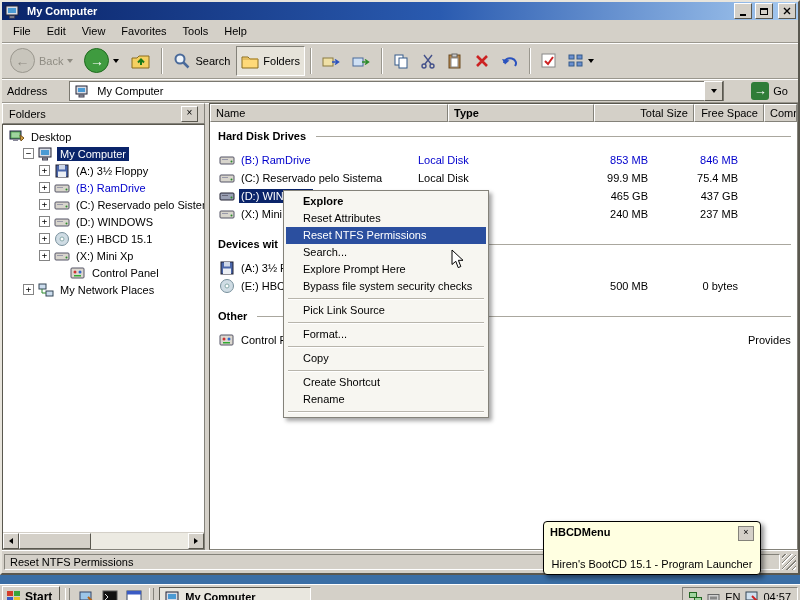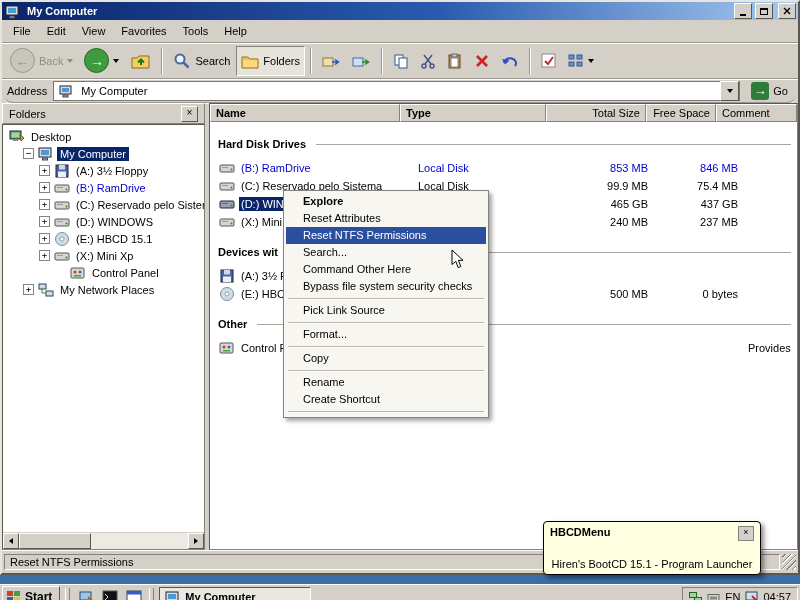--- a/index.html
+++ b/index.html
@@ -31,22 +31,22 @@
   .tsep{width:1px;height:26px;background:#9a978e;border-right:1px solid #fff;margin:0 4px;flex:none;}
   .nav-circle{width:23px;height:23px;border-radius:50%;display:flex;align-items:center;justify-content:center;
               color:#fff;font-size:14px;font-weight:bold;flex:none;line-height:1;}
   .nav-back{background:#c8c5bc;border:1px solid #9a978e;color:#8f8c83;}
   .nav-fwd{background:#3f9b3f;border:1px solid #1f6b1f;}
   .tb-label.disabled{color:#8f8c83;}
   .caret-down{width:0;height:0;border-left:3px solid transparent;border-right:3px solid transparent;
               border-top:4px solid #000;flex:none;}
   .caret-down.dis{border-top-color:#8f8c83;}
 
-  .addressbar{height:23px;flex:none;display:flex;align-items:center;gap:6px;padding:0 5px;
-              border-bottom:1px solid #9a978e;box-shadow:0 1px 0 #fff;border-radius:11px;}
+  .addressbar{height:23px;flex:none;display:flex;align-items:center;gap:22px;padding:0 5px;
+              border-bottom:1px solid #9a978e;box-shadow:0 1px 0 #fff;}
   .addr-combo{flex:1;height:20px;background:#fff;border:1px solid #7a7870;display:flex;
               align-items:center;gap:4px;padding-left:3px;box-sizing:border-box;}
   .addr-drop{margin-left:auto;width:17px;height:18px;background:#d4d0c8;border:1px solid;
              border-color:#fff #5a584f #5a584f #fff;display:flex;align-items:center;justify-content:center;flex:none;}
   .go-btn{display:flex;align-items:center;gap:4px;padding:1px 5px;}
   .go-ic{width:18px;height:18px;background:#2f7d38;border-radius:3px;color:#fff;display:flex;
          align-items:center;justify-content:center;font-weight:bold;font-size:13px;}
 
   
   .content{flex:1;display:flex;min-height:0;position:relative;}
@@ -74,26 +74,26 @@
   .tri-r{width:0;height:0;border-top:3px solid transparent;border-bottom:3px solid transparent;border-left:4px solid #000;}
   .sb-track{flex:1;display:flex;}
   .sb-thumb{width:72px;height:16px;background:#d4d0c8;border:1px solid;border-color:#fff #5a584f #5a584f #fff;box-sizing:border-box;}
   .splitter{width:4px;flex:none;}
 
   .list-pane{flex:1;min-width:0;background:#fff;border:1px solid;border-color:#5a584f #84827a #84827a #5a584f;
              display:flex;flex-direction:column;}
   .list-header{height:18px;flex:none;display:flex;background:#d4d0c8;}
   .col{border:1px solid;border-color:#fff #84827a #84827a #fff;padding:2px 5px;flex:none;
        overflow:hidden;white-space:nowrap;box-sizing:border-box;}
-  .col-name{width:190px;font-weight:bold;}
+  .col-name{width:238px;}
   .col-type{width:146px;font-weight:bold;}
   .col-total{width:100px;text-align:right;}
   .col-free{width:70px;text-align:right;}
   .col-comment{flex:1;}
-  .list-body{flex:1;overflow:hidden;padding-top:8px;}
+  .list-body{flex:1;overflow:hidden;padding-top:0;}
   .group{display:flex;align-items:center;margin:15px 6px 9px 8px;font-weight:bold;}
   .group.first{margin-top:8px;}
   .gline{flex:1;height:1px;background:#aaa79e;margin-left:10px;}
   .lrow{height:18px;display:flex;align-items:center;white-space:nowrap;}
   .c-name{width:202px;flex:none;display:flex;align-items:center;padding-left:8px;overflow:hidden;box-sizing:border-box;}
   .c-name .ticon{margin-right:4px;}
   .nlabel{padding:1px 2px;}
   .nlabel.selected{background:#0a246a;color:#fff;}
   .c-type{width:146px;flex:none;padding-left:6px;overflow:hidden;box-sizing:border-box;}
   .c-total{width:100px;flex:none;text-align:right;padding-right:10px;box-sizing:border-box;}
@@ -589,31 +589,31 @@
       </div>
       <div class="status-grip"></div>
     </div>
   </div>
 
   <div class="context-menu">
     <div class="cm-item bold">Explore</div>
     <div class="cm-item">Reset Attributes</div>
     <div class="cm-item hl">Reset NTFS Permissions</div>
     <div class="cm-item">Search...</div>
-    <div class="cm-item">Command Other Here</div>
+    <div class="cm-item">Explore Prompt Here</div>
     <div class="cm-item">Bypass file system security checks</div>
     <div class="cm-sep"></div>
     <div class="cm-item">Pick Link Source</div>
     <div class="cm-sep"></div>
     <div class="cm-item">Format...</div>
     <div class="cm-sep"></div>
     <div class="cm-item">Copy</div>
     <div class="cm-sep"></div>
+    <div class="cm-item">Create Shortcut</div>
     <div class="cm-item">Rename</div>
-    <div class="cm-item">Create Shortcut</div>
     <div class="cm-sep"></div>
   </div>
 
   <div class="balloon">
     <div class="balloon-head">
       <span class="balloon-title">HBCDMenu</span>
       <span class="balloon-close">×</span>
     </div>
     <div class="balloon-text">Hiren's BootCD 15.1 - Program Launcher</div>
   </div>

